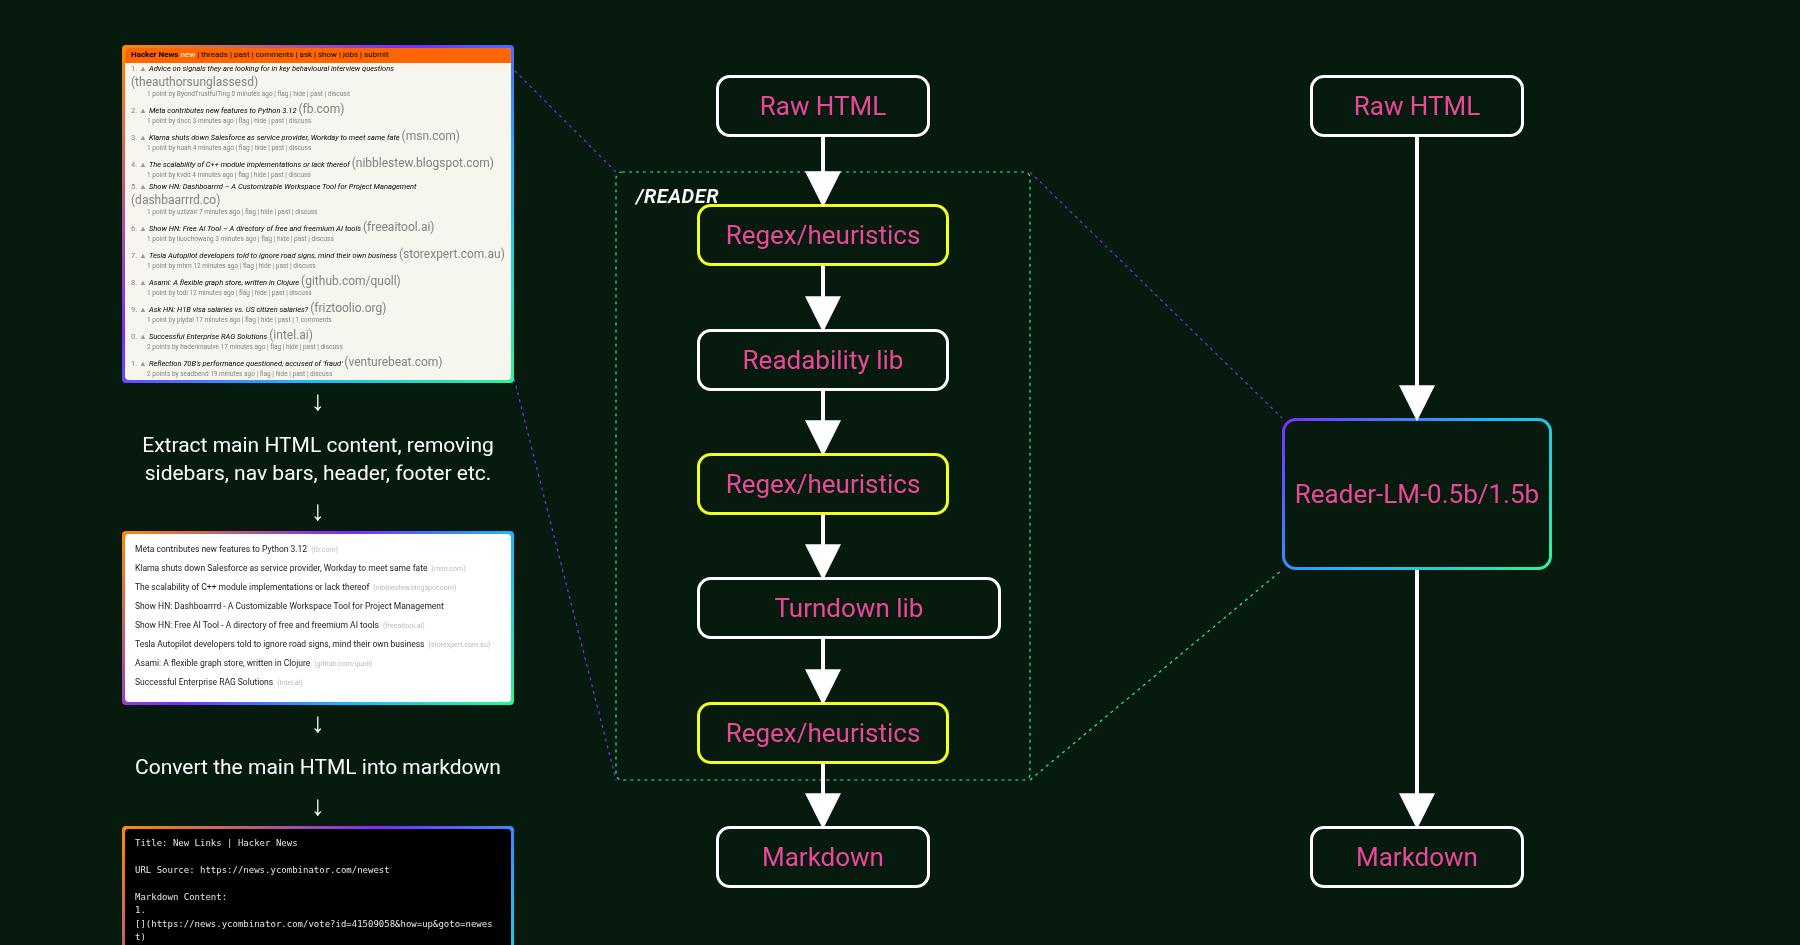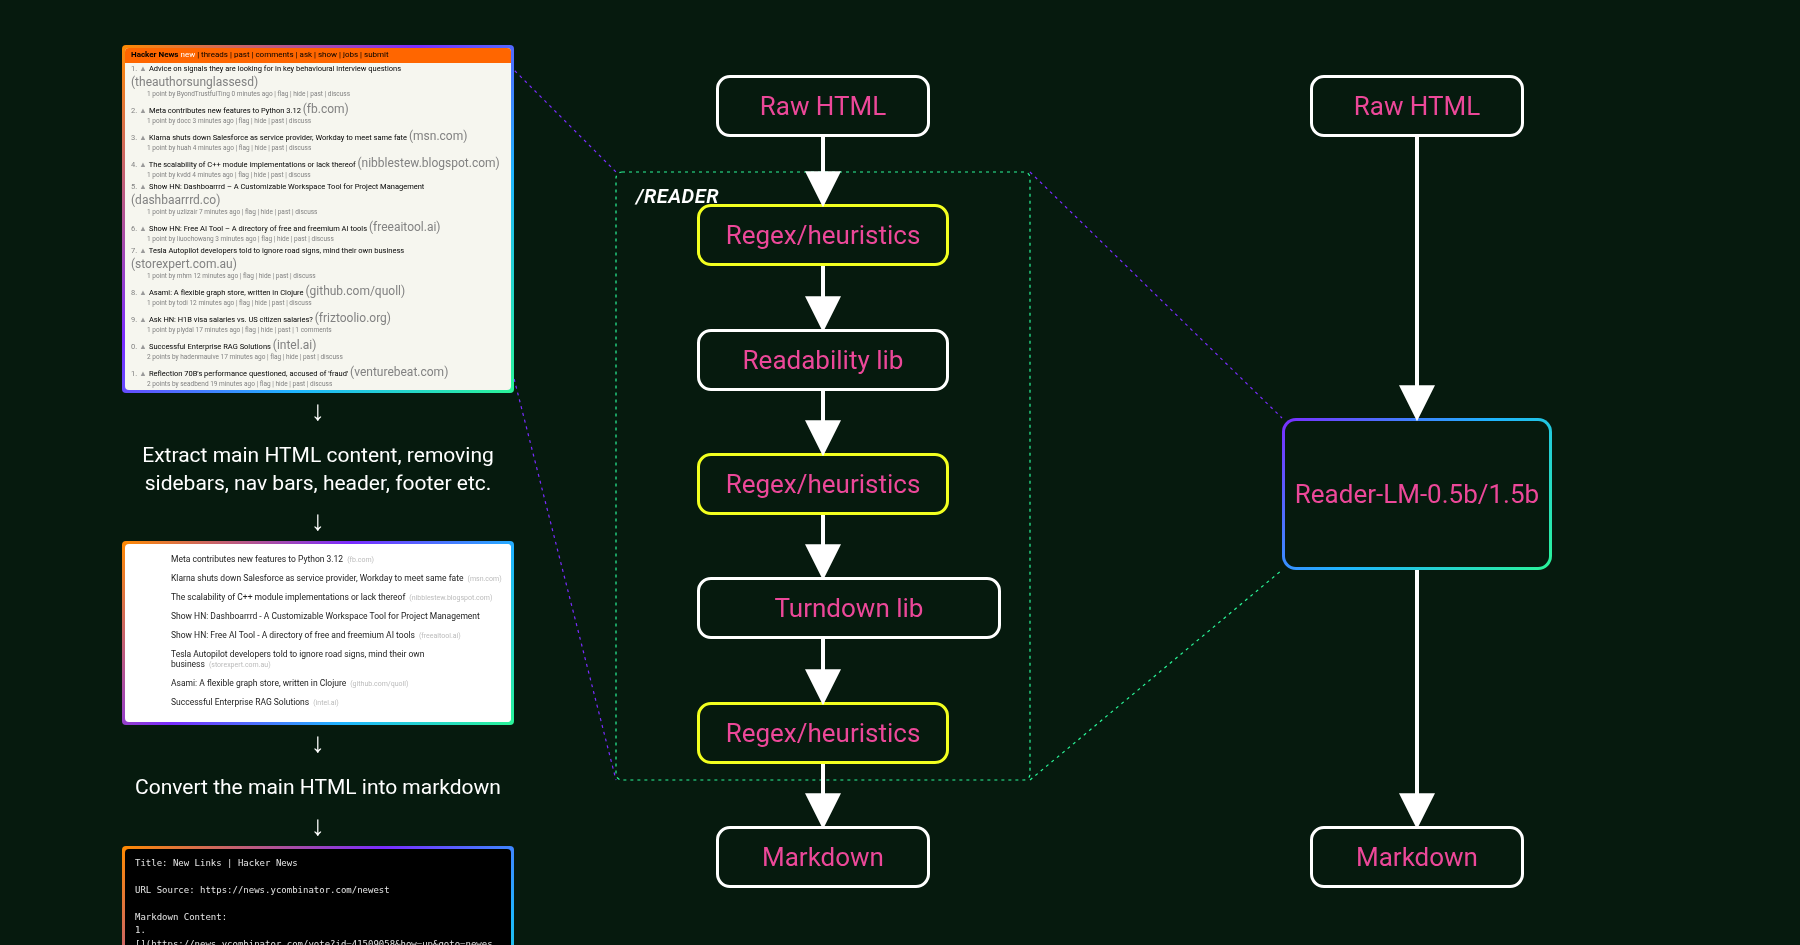--- a/index.html
+++ b/index.html
@@ -50,31 +50,30 @@
     padding:2px 6px;
     font-size:8px;
     font-weight:bold;
   }
   .hn-header .brand{color:#000;font-weight:bold;}
   .hn-header .nav{color:#000;font-weight:normal;}
   .hn-header .new{color:#fff;font-weight:normal;}
   .hn-row{padding:1px 6px 0 6px;}
   .hn-row .num{color:#828282;}
   .hn-row .up{color:#999;display:inline-block;width:8px;text-align:center;}
-  .hn-row .title{color:#000;}
+  .hn-row .title{color:#000;font-style:italic;}
   .hn-row .site{color:#828282;font-size:12px;}
   .hn-sub{padding:0 6px 1px 22px;color:#828282;font-size:6.5px;}
 
   
   .ext {
     font-size:8.5px;
     background:#fff;
     padding:6px 8px 10px 10px;
     color:#333;
-    margin-left:36px;
   }
   .ext-row{padding:4px 0;border-bottom:1px solid rgba(0,0,0,0);}
   .ext-row .title{color:#222;}
   .ext-row .site{color:#bbb;font-size:7px;margin-left:4px;}
 
   
   .term {
     background:#000;
     color:#e5e5e5;
     font-family:"Menlo","Consolas",monospace;

